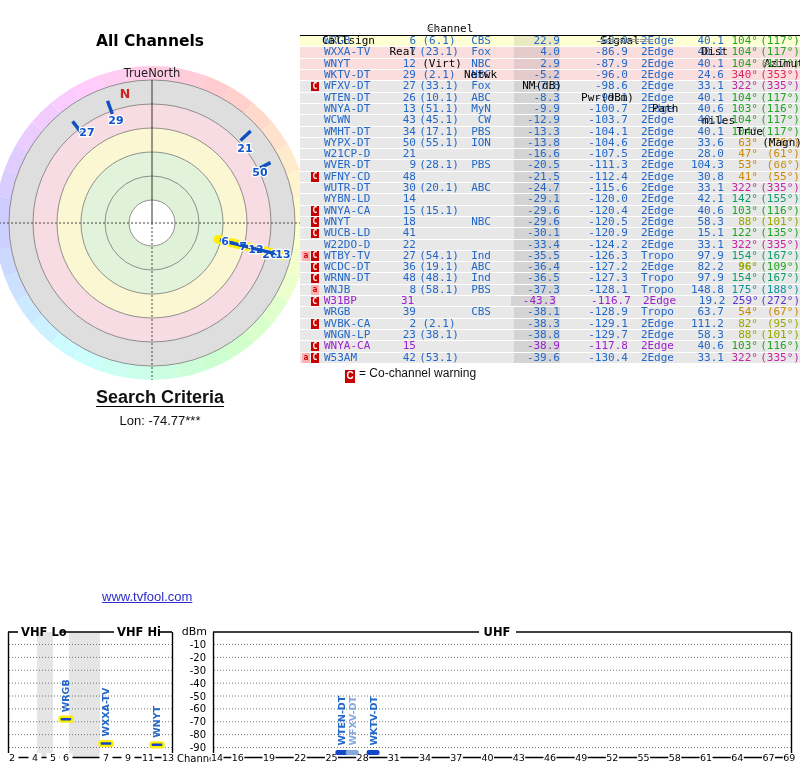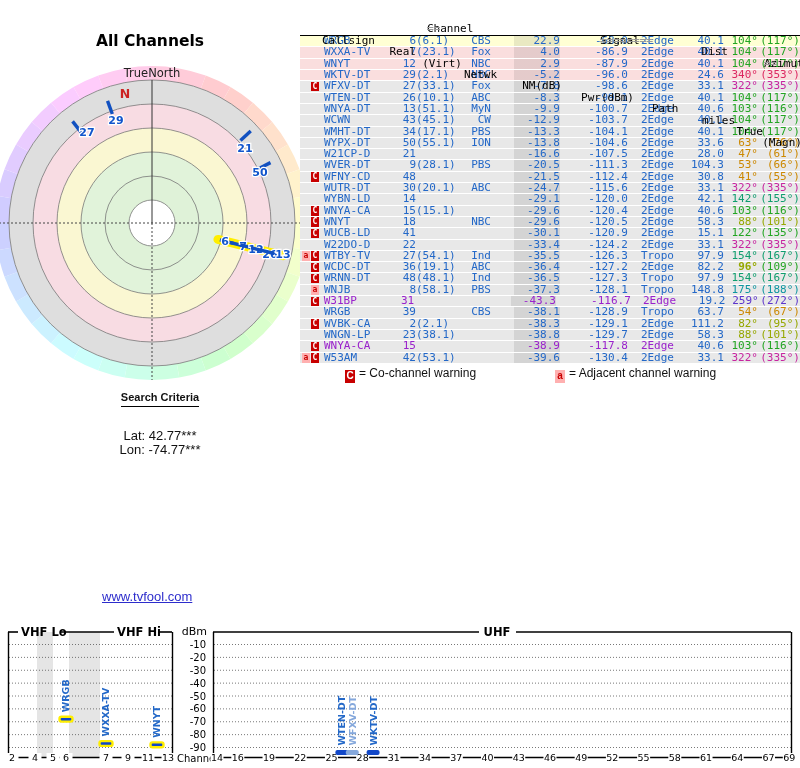--- a/index.html
+++ b/index.html
@@ -31,21 +31,21 @@
   .hl-magn{left:462px;width:40px;text-align:right}
 
   .rw{display:flex;height:11.3px;line-height:10.6px;border-bottom:1px solid #fff;box-sizing:border-box}
   .bg-y{background:#ffffd4}
   .bg-p{background:#fadede}
   .bg-g{background:#e8e8e8}
   .ce{display:block;box-sizing:border-box;white-space:pre;overflow:visible}
   .co-w{width:21px;text-align:right;padding-right:2px}
   .co-c{width:76px;padding-left:3px}
   .co-r{width:19px;text-align:right}
-  .co-v{width:46px;text-align:left}
+  .co-v{width:46px;text-align:center}
   .co-n{width:40px;text-align:right;padding-right:11px}
   .co-nm{width:58px;text-align:right;background:linear-gradient(to right,transparent 12px,rgba(0,0,0,0.085) 12px)}
   .co-pw{width:70px;text-align:right;padding-right:2px}
   .co-p{width:50px;text-align:right;padding-right:6px}
   .co-d{width:44px;text-align:right}
   .co-t{width:34px;text-align:right}
   .co-m{width:42px;text-align:right}
 
   .bC,.bA{display:inline-block;width:8px;height:9.5px;line-height:9.5px;font-size:8px;
           font-weight:bold;text-align:center;margin-left:1px;vertical-align:top;margin-top:0.5px}
@@ -55,22 +55,22 @@
   
   .legend{position:absolute;left:300px;top:366px;width:500px;height:16px;font-size:12px;color:#111}
   .legend .grp{position:absolute;white-space:pre}
   .lg1{left:44px}.lg2{left:254px}
   .lb{display:inline-block;width:10px;height:12.5px;line-height:12.5px;font-size:10px;
       font-weight:bold;text-align:center;vertical-align:-2px;margin-right:4px}
 
   
   .search{position:absolute;left:15px;top:390px;width:290px;text-align:center;
           font-size:13px;color:#111;line-height:14.5px}
-  .sc-title{display:inline-block;font-weight:bold;font-size:11px;border-bottom:1.5px solid #000;
-            padding-bottom:1px;margin-bottom:22px}
+  .sc-title{display:inline-block;font-weight:bold;font-size:18px;border-bottom:1.5px solid #000;
+            padding-bottom:1px;margin-bottom:7px}
   .sc-gap{height:20px}
 
   
   .link{position:absolute;left:102px;top:589px;font-size:13px;color:#2d2dcc;
         text-decoration:underline;cursor:pointer}
 </style>
 </head>
 <body>
 
 <svg id="polar-svg" class="abs" style="left:0;top:20px" width="320" height="362">
@@ -318,21 +318,21 @@
         <span class="ce co-w"></span>
         <span class="ce co-c">WVER-DT</span>
         <span class="ce co-r">9</span>
         <span class="ce co-v">(28.1)</span>
         <span class="ce co-n">PBS</span>
         <span class="ce co-nm">-20.5</span>
         <span class="ce co-pw">-111.3</span>
         <span class="ce co-p">2Edge</span>
         <span class="ce co-d">104.3</span>
         <span class="ce co-t" style="color: rgb(204, 136, 0);">53°</span>
-        <span class="ce co-m" style="color: rgb(204, 136, 0);">(66°)</span>
+        <span class="ce co-m" style="color: rgb(204, 136, 0); font-family: Liberation Mono, monospace;">(66°)</span>
       </div>
       <div class="rw bg-g">
         <span class="ce co-w"><span class="bC">C</span></span>
         <span class="ce co-c">WFNY-CD</span>
         <span class="ce co-r">48</span>
         <span class="ce co-v"></span>
         <span class="ce co-n"></span>
         <span class="ce co-nm">-21.5</span>
         <span class="ce co-pw">-112.4</span>
         <span class="ce co-p">2Edge</span>
@@ -546,26 +546,24 @@
         <span class="ce co-p">2Edge</span>
         <span class="ce co-d">33.1</span>
         <span class="ce co-t" style="color: rgb(199, 36, 160);">322°</span>
         <span class="ce co-m" style="color: rgb(199, 36, 160);">(335°)</span>
       </div>
     </div>
 </div>
 
 <div class="legend">
   <span class="grp lg1"><span class="bC lb">C</span><span>= Co-channel warning</span></span>
-  <span class="grp lg2"><span class="bA lb">a</span><span>= Adjacent channel warning</span></span>
 </div>
 
 <div class="search">
   <div><span class="sc-title">Search Criteria</span></div>
-  <div>Lat: 42.77***</div>
   <div>Lon: -74.77***</div>
   <div class="sc-gap"></div>
 </div>
 
 <a class="link">www.tvfool.com</a>
 
 <svg id="spec-svg" class="abs" style="left:0;top:620px" width="800" height="148">
     <rect x="37" y="12" width="16" height="125" fill="#e5e5e5"></rect>
     <rect x="69" y="12" width="31" height="125" fill="#e5e5e5"></rect>
     <g>

